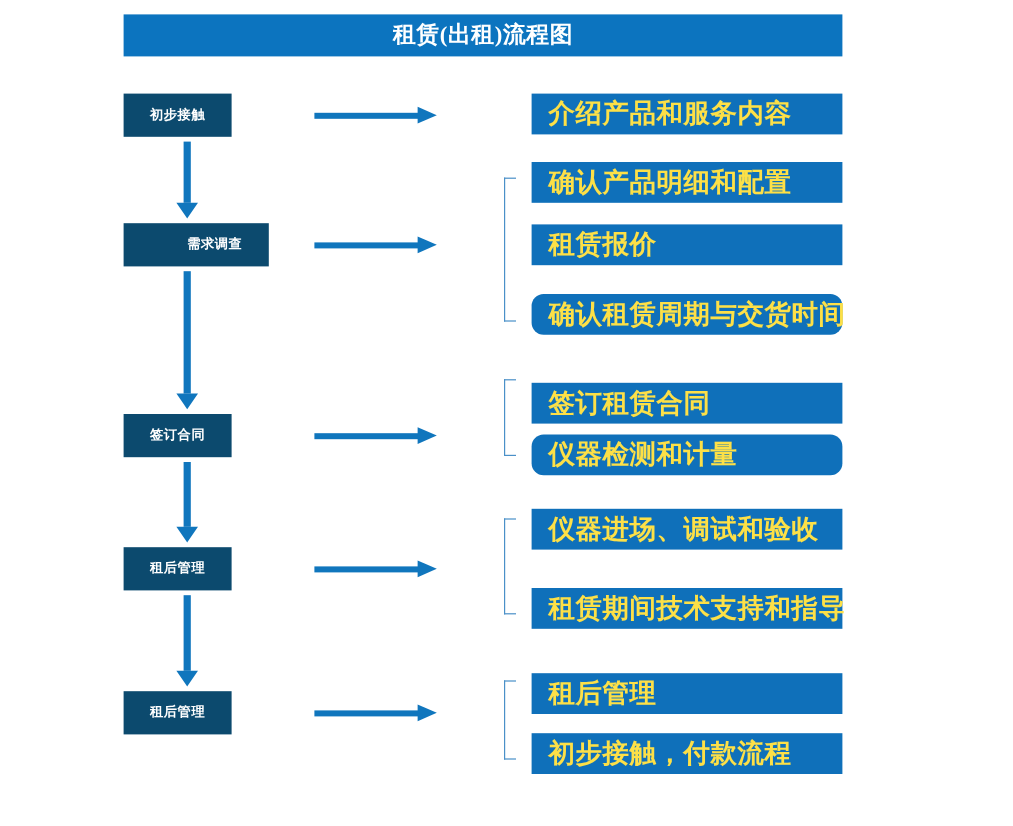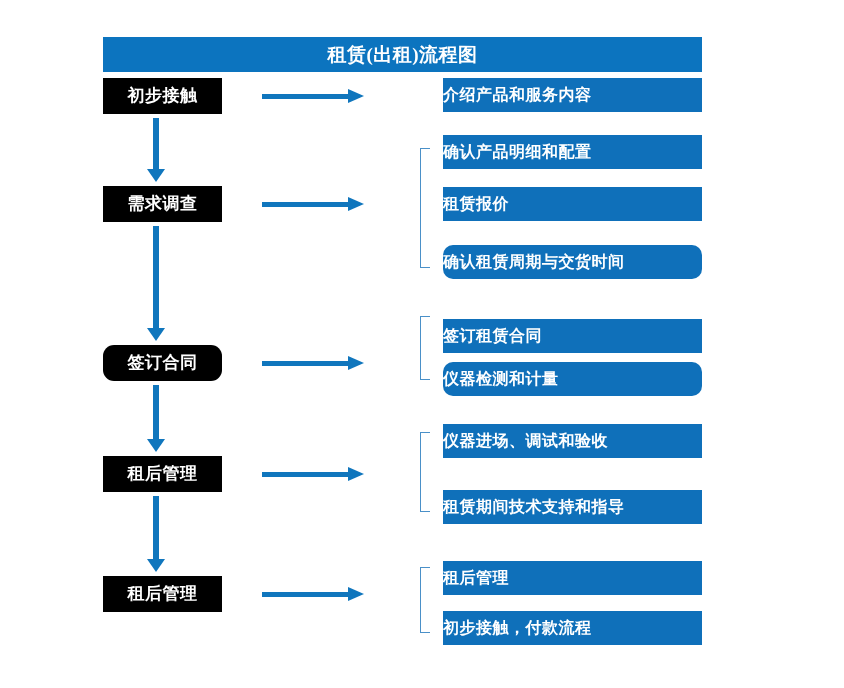--- a/index.html
+++ b/index.html
@@ -32,51 +32,51 @@
     width: 599px;
     height: 35px;
     background: #0c74bf;
     color: #ffffff;
     font-weight: bold;
     font-size: 19px;
     line-height: 35px;
     text-align: center;
     letter-spacing: 0.5px;
     white-space: nowrap;
-    margin-top: 25px;
   }
 
   
   .stage-box {
     position: absolute;
-    width: 119px;
+    width: 90px;
     height: 36px;
-    background: #000000;
+    background: #0c4a6e;
     color: #ffffff;
     font-weight: bold;
-    font-size: 17px;
+    font-size: 11px;
     line-height: 36px;
     text-align: center;
     white-space: nowrap;
     letter-spacing: 0.5px;
   }
 
   
   .detail-box {
     position: absolute;
     left: 443px;
     width: 259px;
     height: 34px;
     background: #0f70ba;
-    color: #ffffff;
+    color: #fde047;
     font-weight: bold;
-    font-size: 16px;
+    font-size: 22px;
     line-height: 34px;
     white-space: nowrap;
     letter-spacing: 0.5px;
+    padding-left: 14px;
     box-sizing: border-box;
   }
 
   
   .h-arrow {
     position: absolute;
     width: 102px;
     height: 14px;
   }
   .h-arrow .shaft {
@@ -133,23 +133,23 @@
 </style>
 </head>
 <body>
 
 <div id="canvas">
 
   <div class="title-bar">租赁(出租)流程图</div>
 
   <div class="stage-box" style="left:103px; top:78px;">初步接触</div>
 
-  <div class="stage-box" style="left:103px; top:186px;">需求调查</div>
-
-  <div class="stage-box" style="left:103px; top:345px;border-radius:11px;">签订合同</div>
+  <div class="stage-box" style="left:103px; top:186px;padding-left:31px;">需求调查</div>
+
+  <div class="stage-box" style="left:103px; top:345px;">签订合同</div>
 
   <div class="stage-box" style="left:103px; top:456px;">租后管理</div>
 
   <div class="stage-box" style="left:103px; top:576px;">租后管理</div>
 
   <div class="v-arrow" style="left:147px; top:118px; height:64px;">
     <div class="shaft" style="height:51px;"></div>
     <div class="head" style="top:51px;"></div>
   </div>
 

